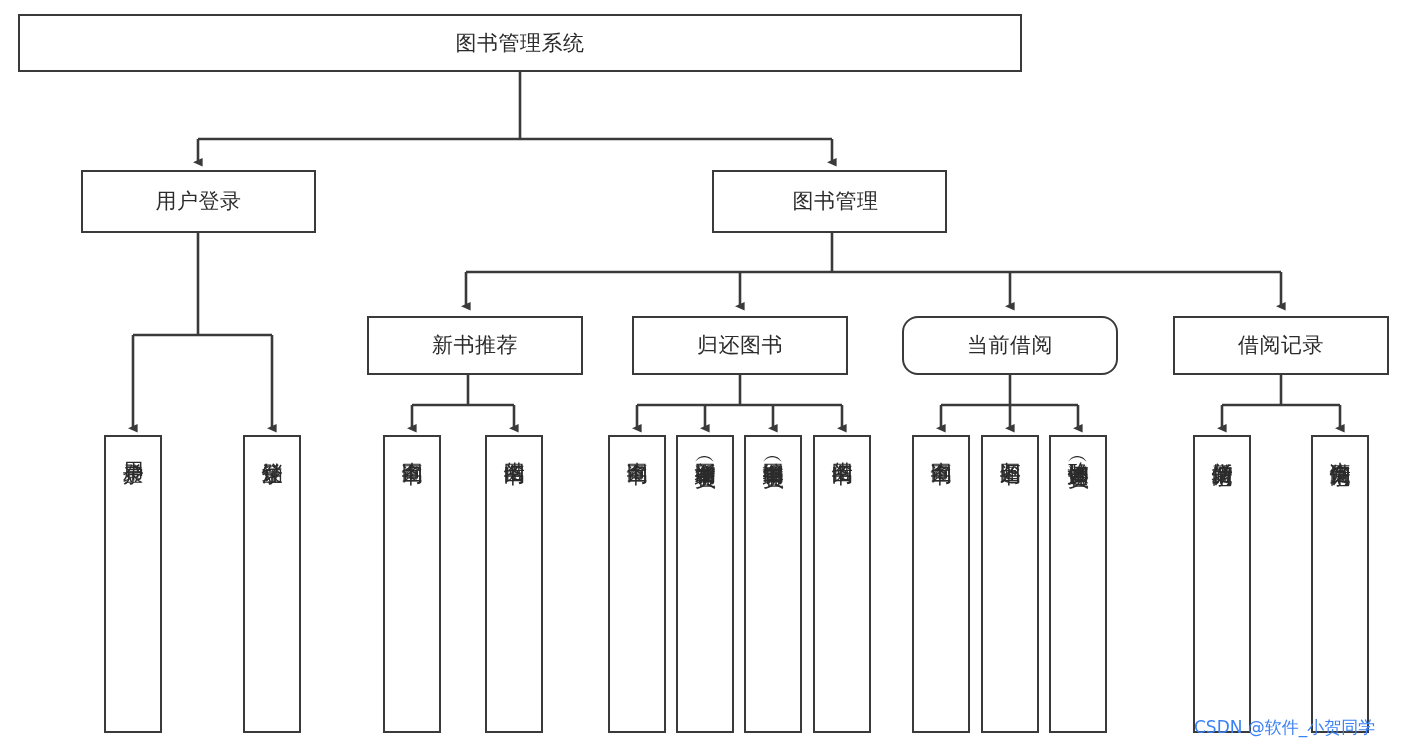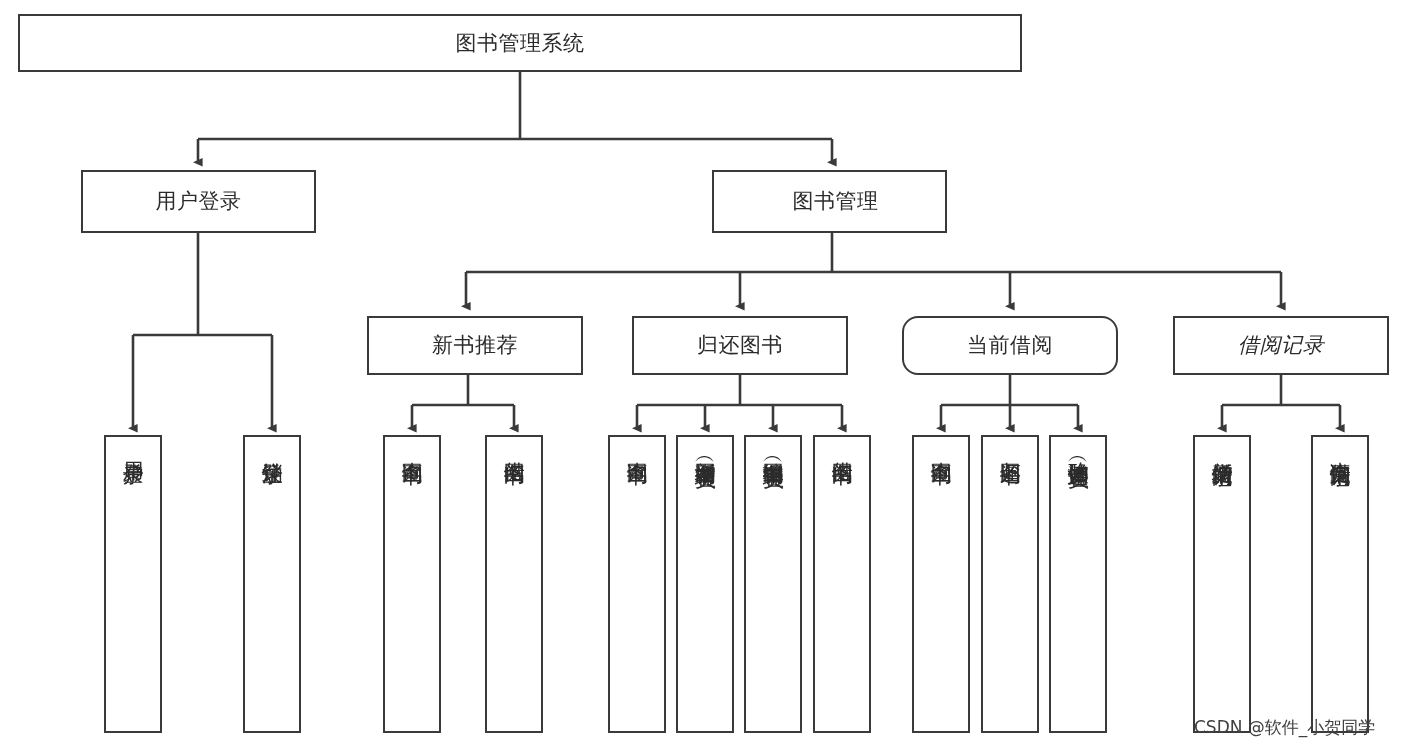--- a/index.html
+++ b/index.html
@@ -55,21 +55,21 @@
     line-height: 1.08;
     letter-spacing: 1px;
     white-space: normal;
     max-height: 100%;
   }
   .watermark {
     position: absolute;
     left: 1194px;
     top: 716px;
     font-size: 17px;
-    color: #404040;
+    color: #3b82f6;
     white-space: nowrap;
     font-family: "DejaVu Sans", "Liberation Sans", sans-serif;
   }
 </style>
 </head>
 <body>
 
 <div id="diagram-root">
 
   <svg class="wires" viewBox="0 0 1405 747">
@@ -135,21 +135,21 @@
 
   <div class="node" style="left:367px; top:316px; width:216px; height:59px;">
     <span class="node-label">新书推荐</span>
   </div>
   <div class="node" style="left:632px; top:316px; width:216px; height:59px;">
     <span class="node-label">归还图书</span>
   </div>
   <div class="node" style="left:902px; top:316px; width:216px; height:59px;border-radius:16px;">
     <span class="node-label">当前借阅</span>
   </div>
-  <div class="node" style="left:1173px; top:316px; width:216px; height:59px;font-style:italic;">
+  <div class="node" style="left:1173px; top:316px; width:216px; height:59px;">
     <span class="node-label">借阅记录</span>
   </div>
 
   <div class="node vertical" style="left:104px; top:435px; width:58px; height:298px;">
     <span class="node-label">用户登录</span>
   </div>
   <div class="node vertical" style="left:243px; top:435px; width:58px; height:298px;">
     <span class="node-label">注销登录</span>
   </div>
 

